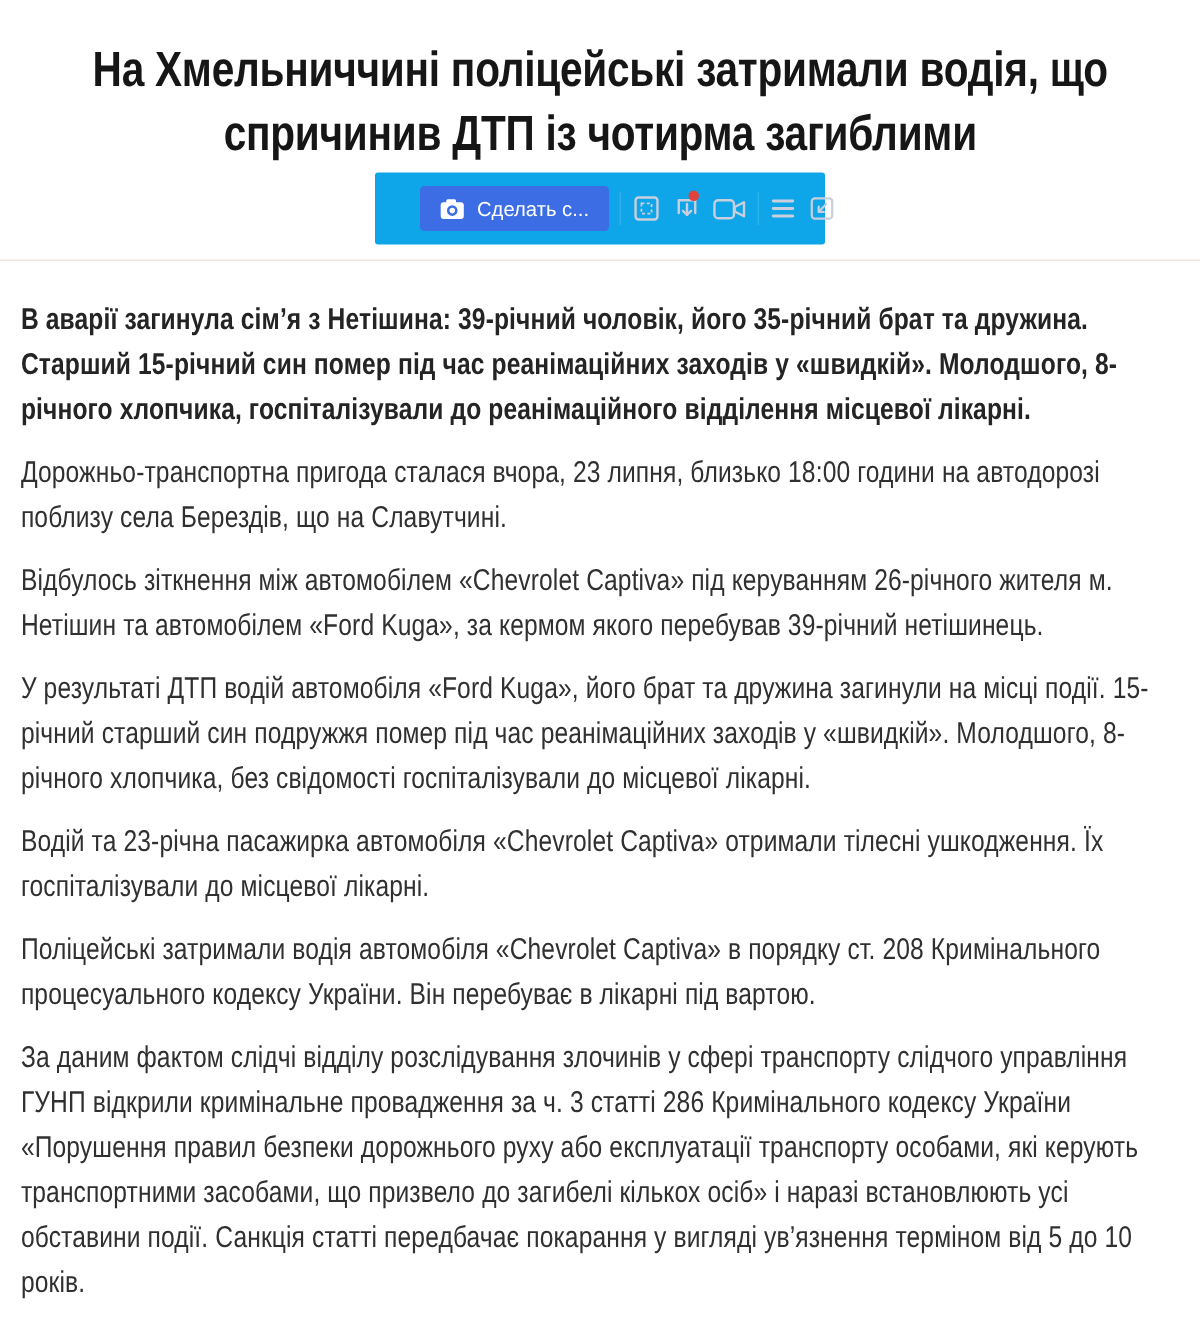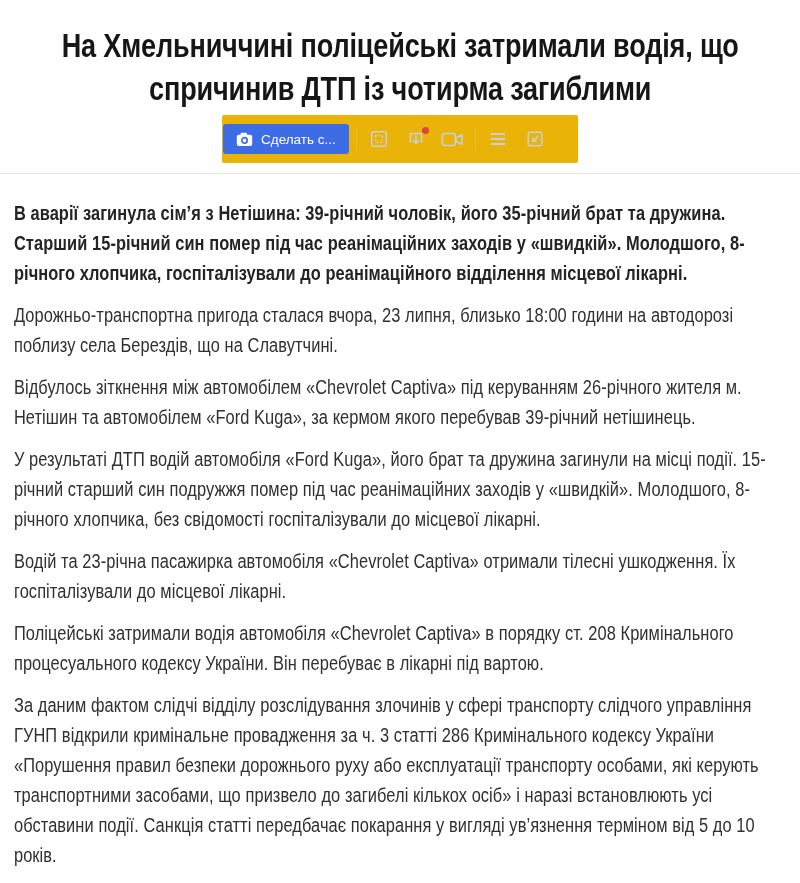--- a/index.html
+++ b/index.html
@@ -25,29 +25,29 @@
     font-size: 33px;
     line-height: 43px;
     font-weight: 700;
     letter-spacing: -0.2px;
     color: #161616;
     text-align: center;
   }
 
   
   .shot-toolbar {
-    width: 356px;
+    width: 300px;
     height: 48px;
     margin: 5px auto 0 auto;
-    background: #eab308;
+    background: #0ea5e9;
     border-radius: 2px;
     display: flex;
     align-items: center;
     box-sizing: border-box;
-    padding: 0 1px;
+    padding: 0 30px;
     gap: 7px;
   }
   .capture-btn {
     display: flex;
     align-items: center;
     gap: 8px;
     height: 30px;
     padding: 0 13px;
     background: #3c6de4;
     border: none;

